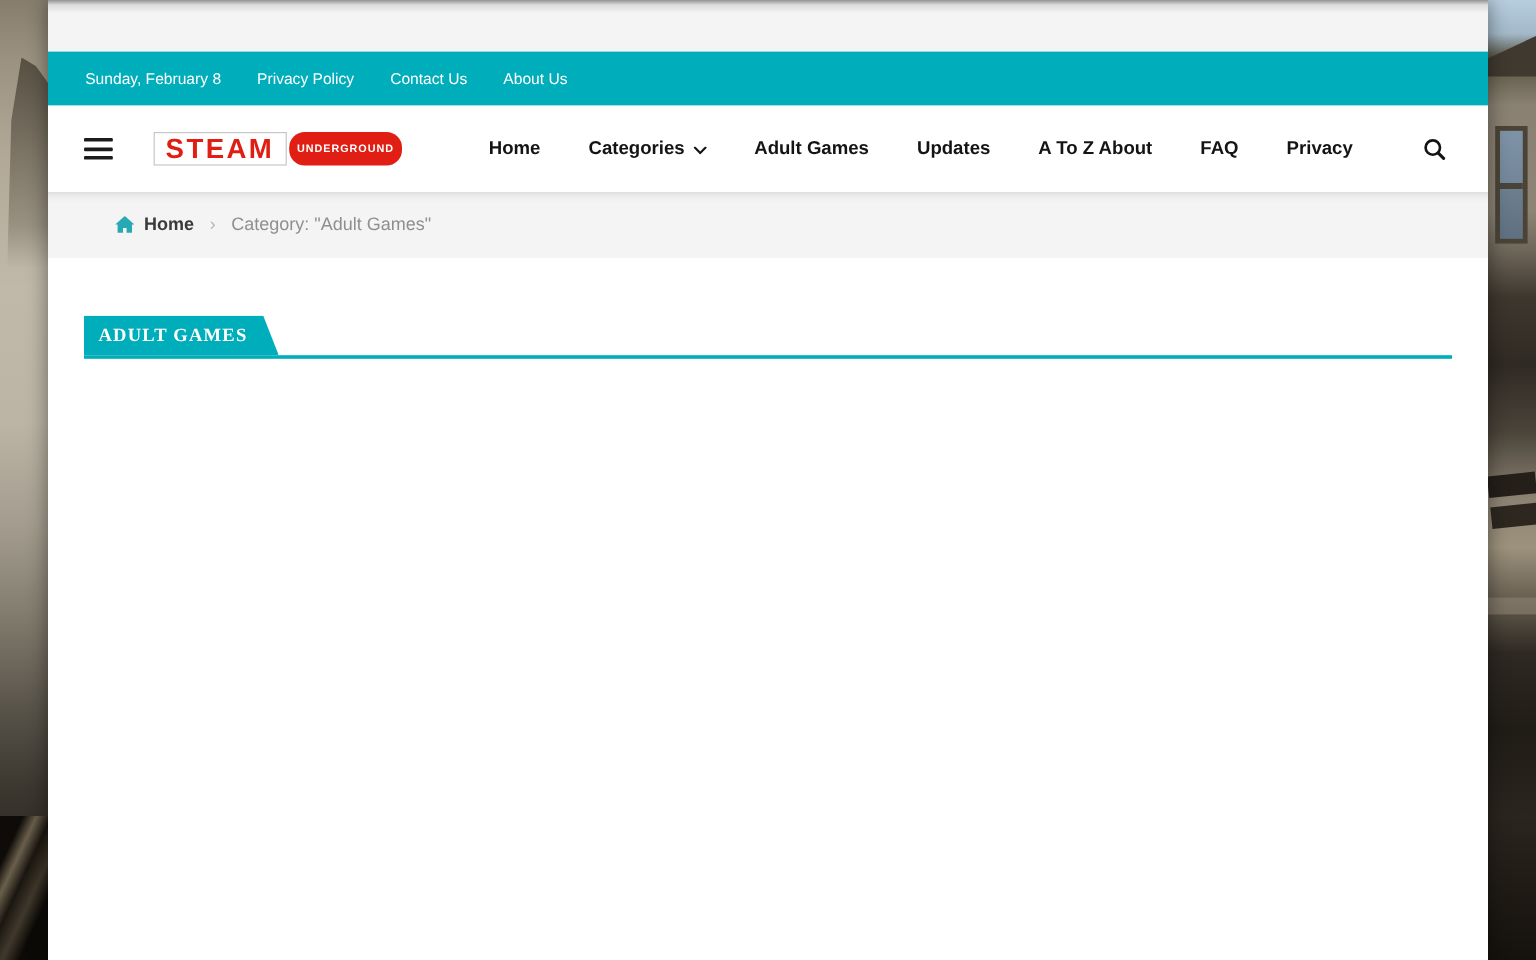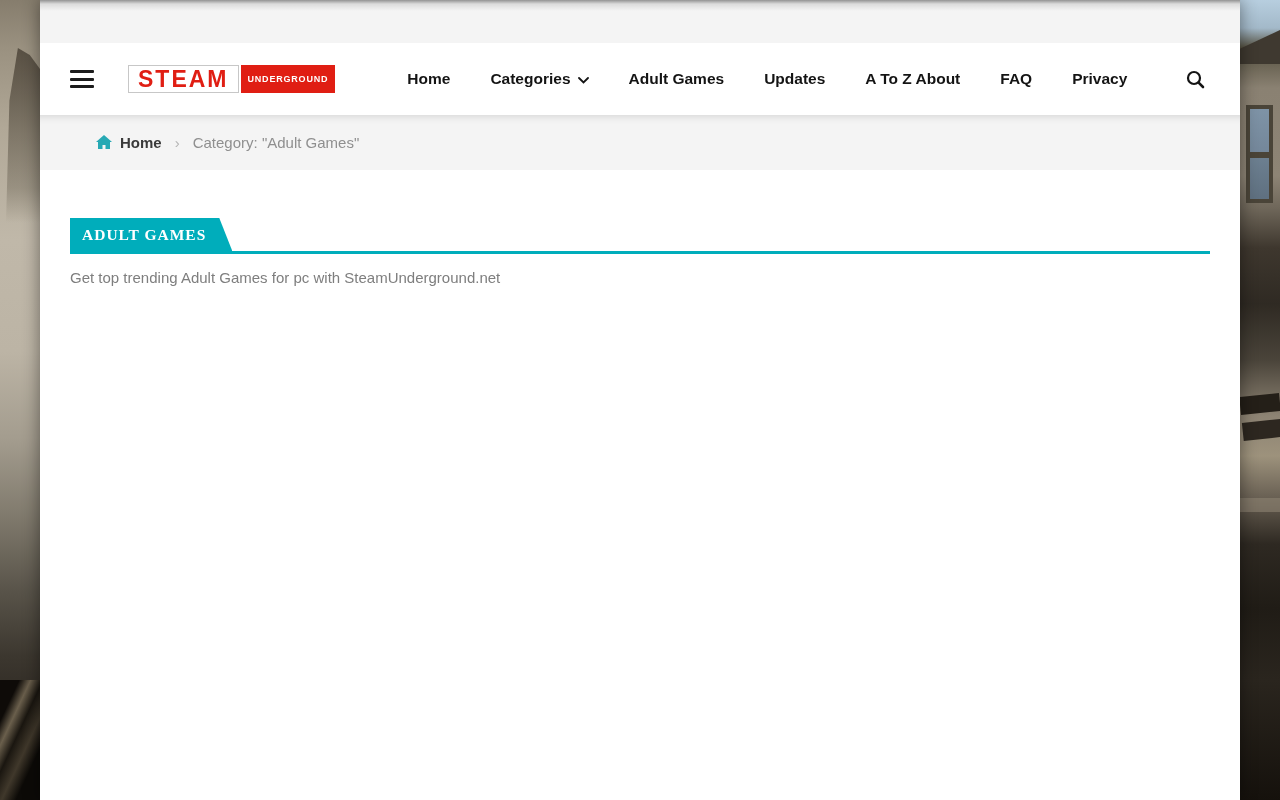--- a/index.html
+++ b/index.html
@@ -48,21 +48,21 @@
   
   .header { height:72px; flex:none; background:#ffffff; display:flex; align-items:center;
     padding:0 35px 0 30px; position:relative; z-index:2; }
   .hamburger { width:24px; height:18px; display:flex; flex-direction:column; justify-content:space-between;
     cursor:pointer; background:none; border:none; }
   .hamburger span { display:block; height:3px; width:100%; background:#1c1c1c; border-radius:1px; }
   .logo { display:flex; align-items:stretch; height:28px; margin-left:34px; cursor:pointer; text-decoration:none; }
   .logo .steam { display:flex; align-items:center; background:#fff; border:1px solid #c7c7c7;
     padding:0 9px; color:#e01e13; font-weight:bold; font-size:23px; letter-spacing:2px; }
   .logo .underground { display:flex; align-items:center; background:#e01e13; margin-left:2px;
-    padding:0 7px; color:#ffffff; font-weight:bold; font-size:9px; letter-spacing:.8px; }
+    padding:0 7px; color:#ffffff; font-weight:bold; font-size:9px; letter-spacing:.8px;border-radius:13px; }
   .nav { display:flex; align-items:center; gap:40px; margin-left:72px; }
   .nav a { color:#141414; font-size:15.5px; font-weight:bold; text-decoration:none; white-space:nowrap;
     display:flex; align-items:center; gap:7px; cursor:pointer; }
   .chev { display:inline-block; margin-top:2px; }
   .search-btn { margin-left:auto; background:none; border:none; cursor:pointer; display:flex; align-items:center; }
 
   
   .breadcrumb { height:55px; flex:none; background:#f4f4f4; display:flex; align-items:center;
     padding-left:56px; font-size:15px; box-shadow:inset 0 9px 8px -8px rgba(0,0,0,.14); }
   .breadcrumb .home-link { display:flex; align-items:center; gap:8px; text-decoration:none;
@@ -94,20 +94,26 @@
     <div class="bg-roof"></div>
     <div class="bg-window"></div>
     <div class="bg-beam"></div>
     <div class="bg-rubble"></div>
   </div>
 
   <div class="content">
 
     <div class="top-strip"></div>
 
+    <div class="topbar">
+      <span class="date">Sunday, February 8</span>
+      <a class="toplink">Privacy Policy</a>
+      <a class="toplink">Contact Us</a>
+      <a class="toplink">About Us</a>
+    </div>
 
     <header class="header">
       <button class="hamburger">
         <span></span>
           <span></span>
           <span></span>
       </button>
 
       <a class="logo">
         <span class="steam">STEAM</span>
@@ -156,17 +162,16 @@
         </svg>
         <span>Home</span>
       </a>
       <span class="sep">›</span>
       <span class="current">Category: "Adult Games"</span>
     </div>
 
     <main class="main">
       <div class="cat-badge">ADULT GAMES</div>
       <div class="cat-rule"></div>
-      <p class="desc">Get top trending Adult Games for pc with SteamUnderground.net</p>
     </main>
 
   </div>
 </div>
 
 </body></html>

